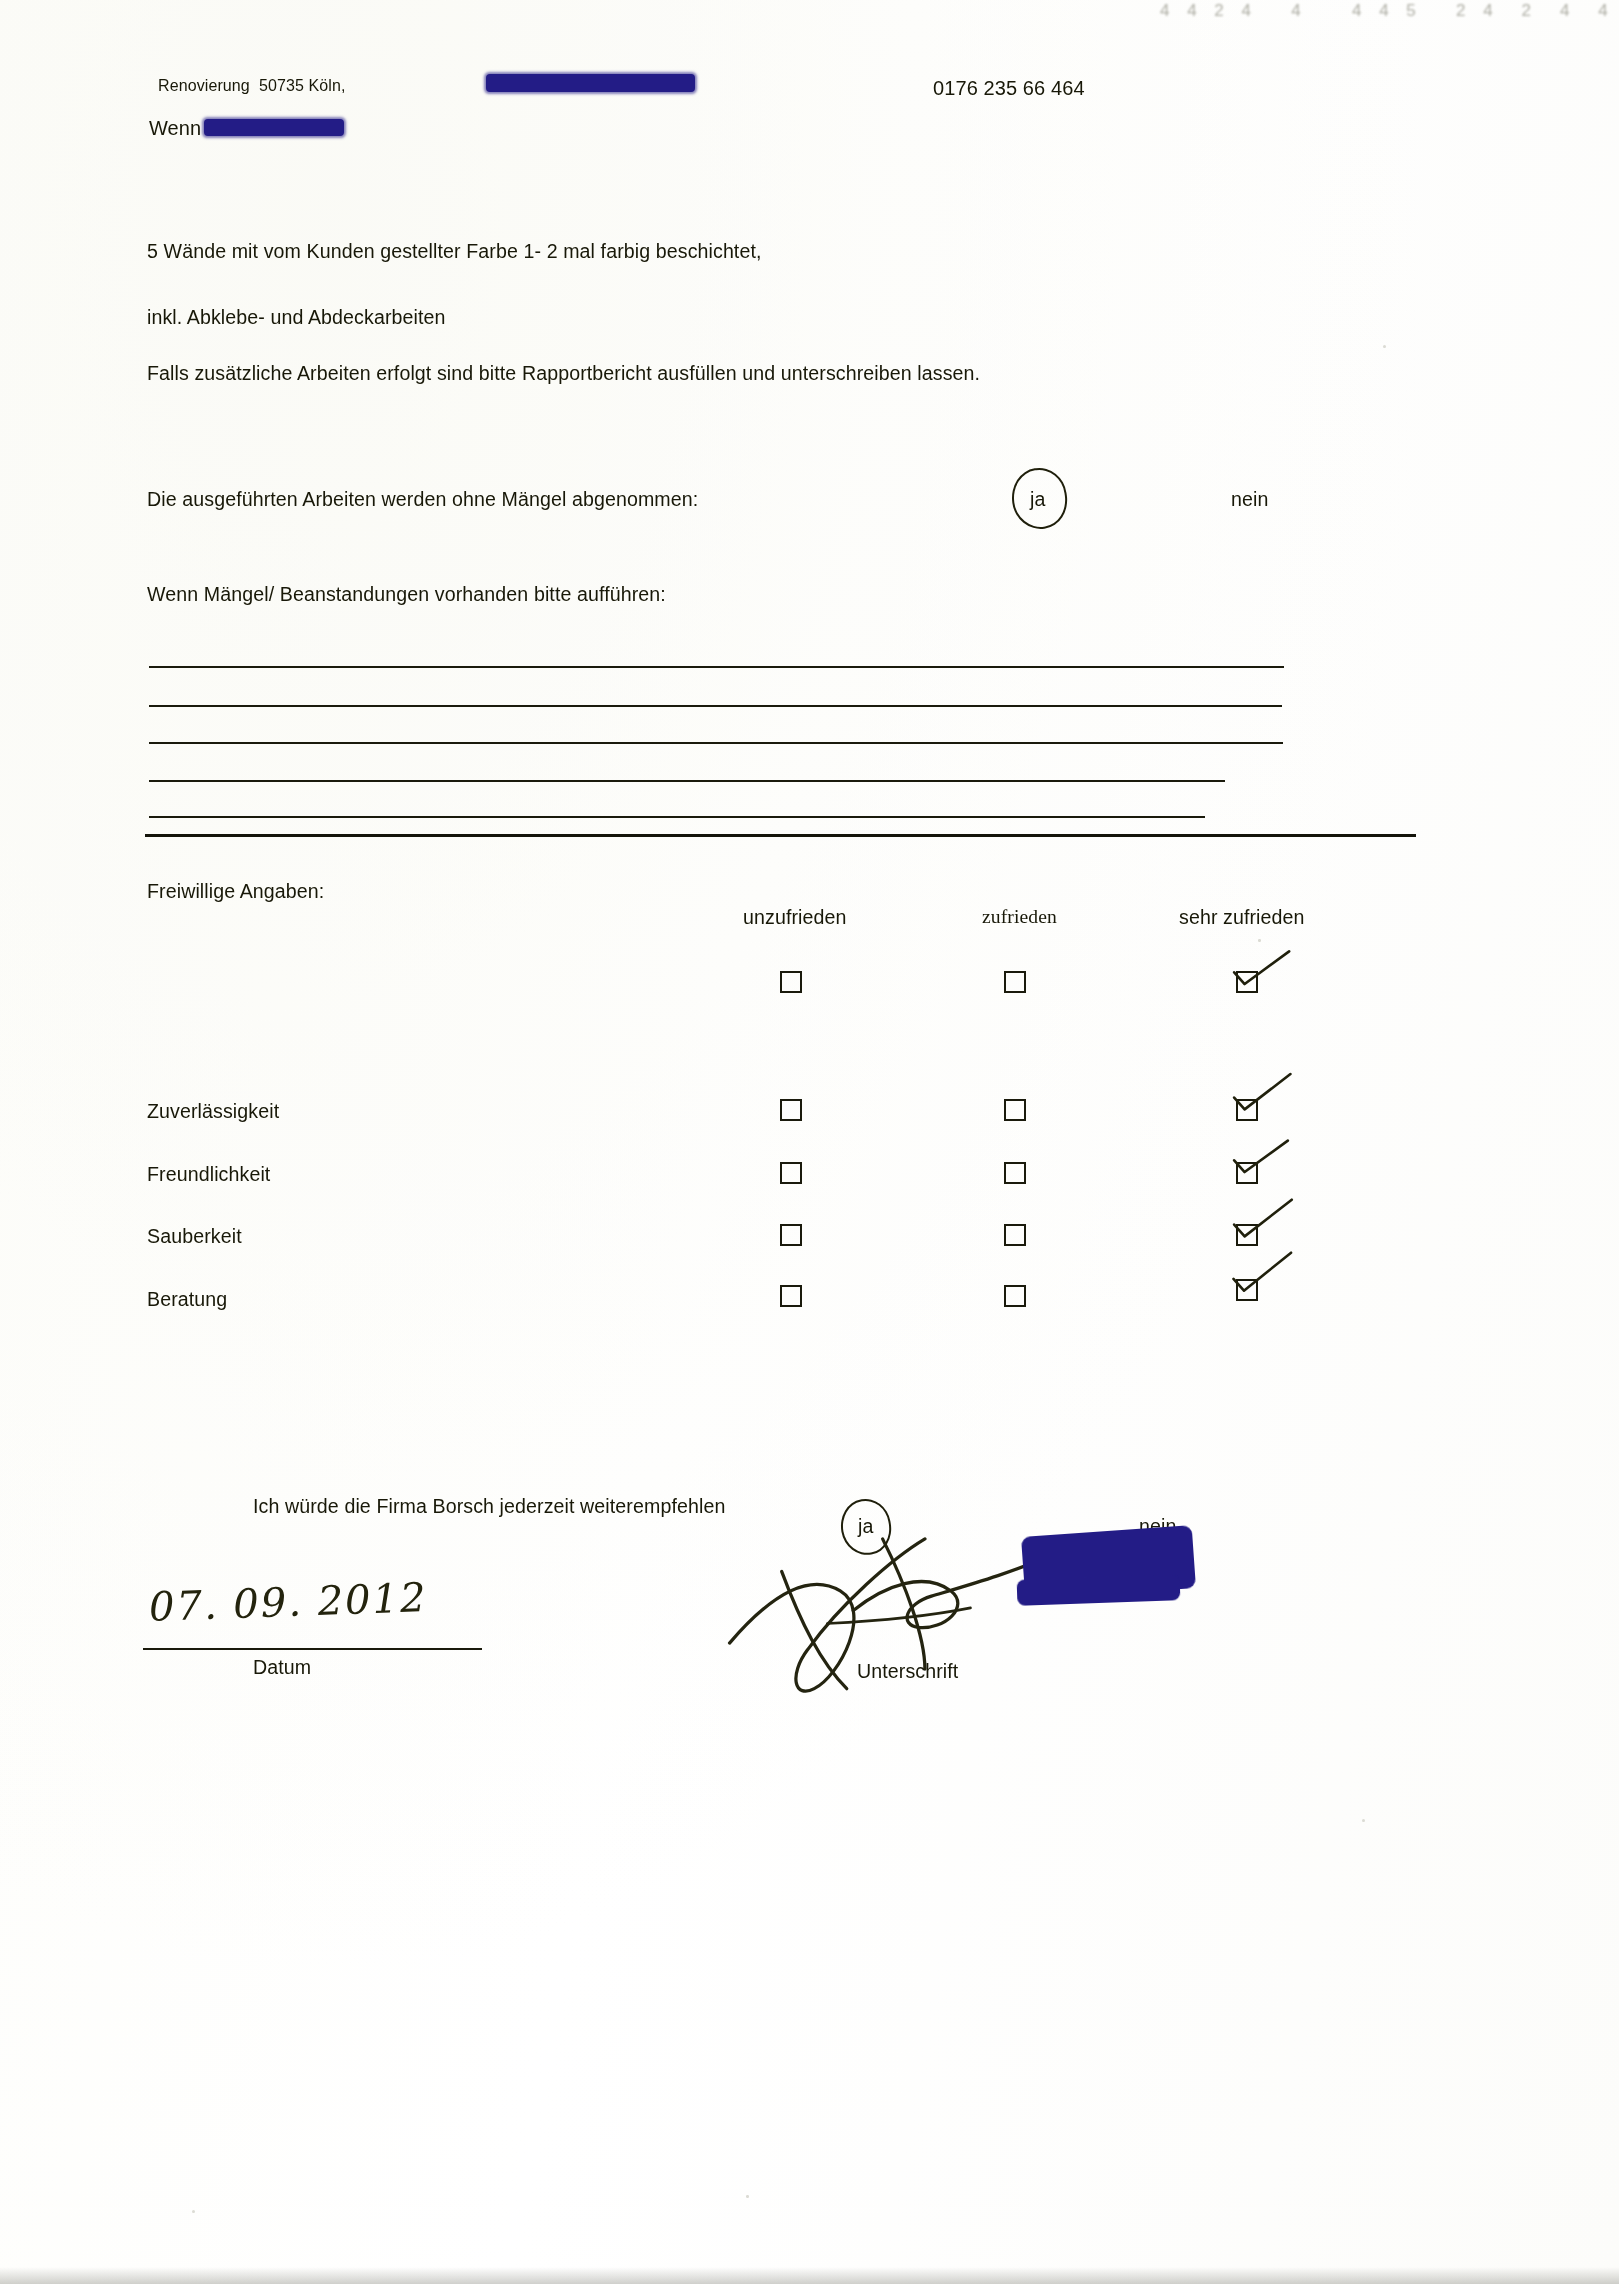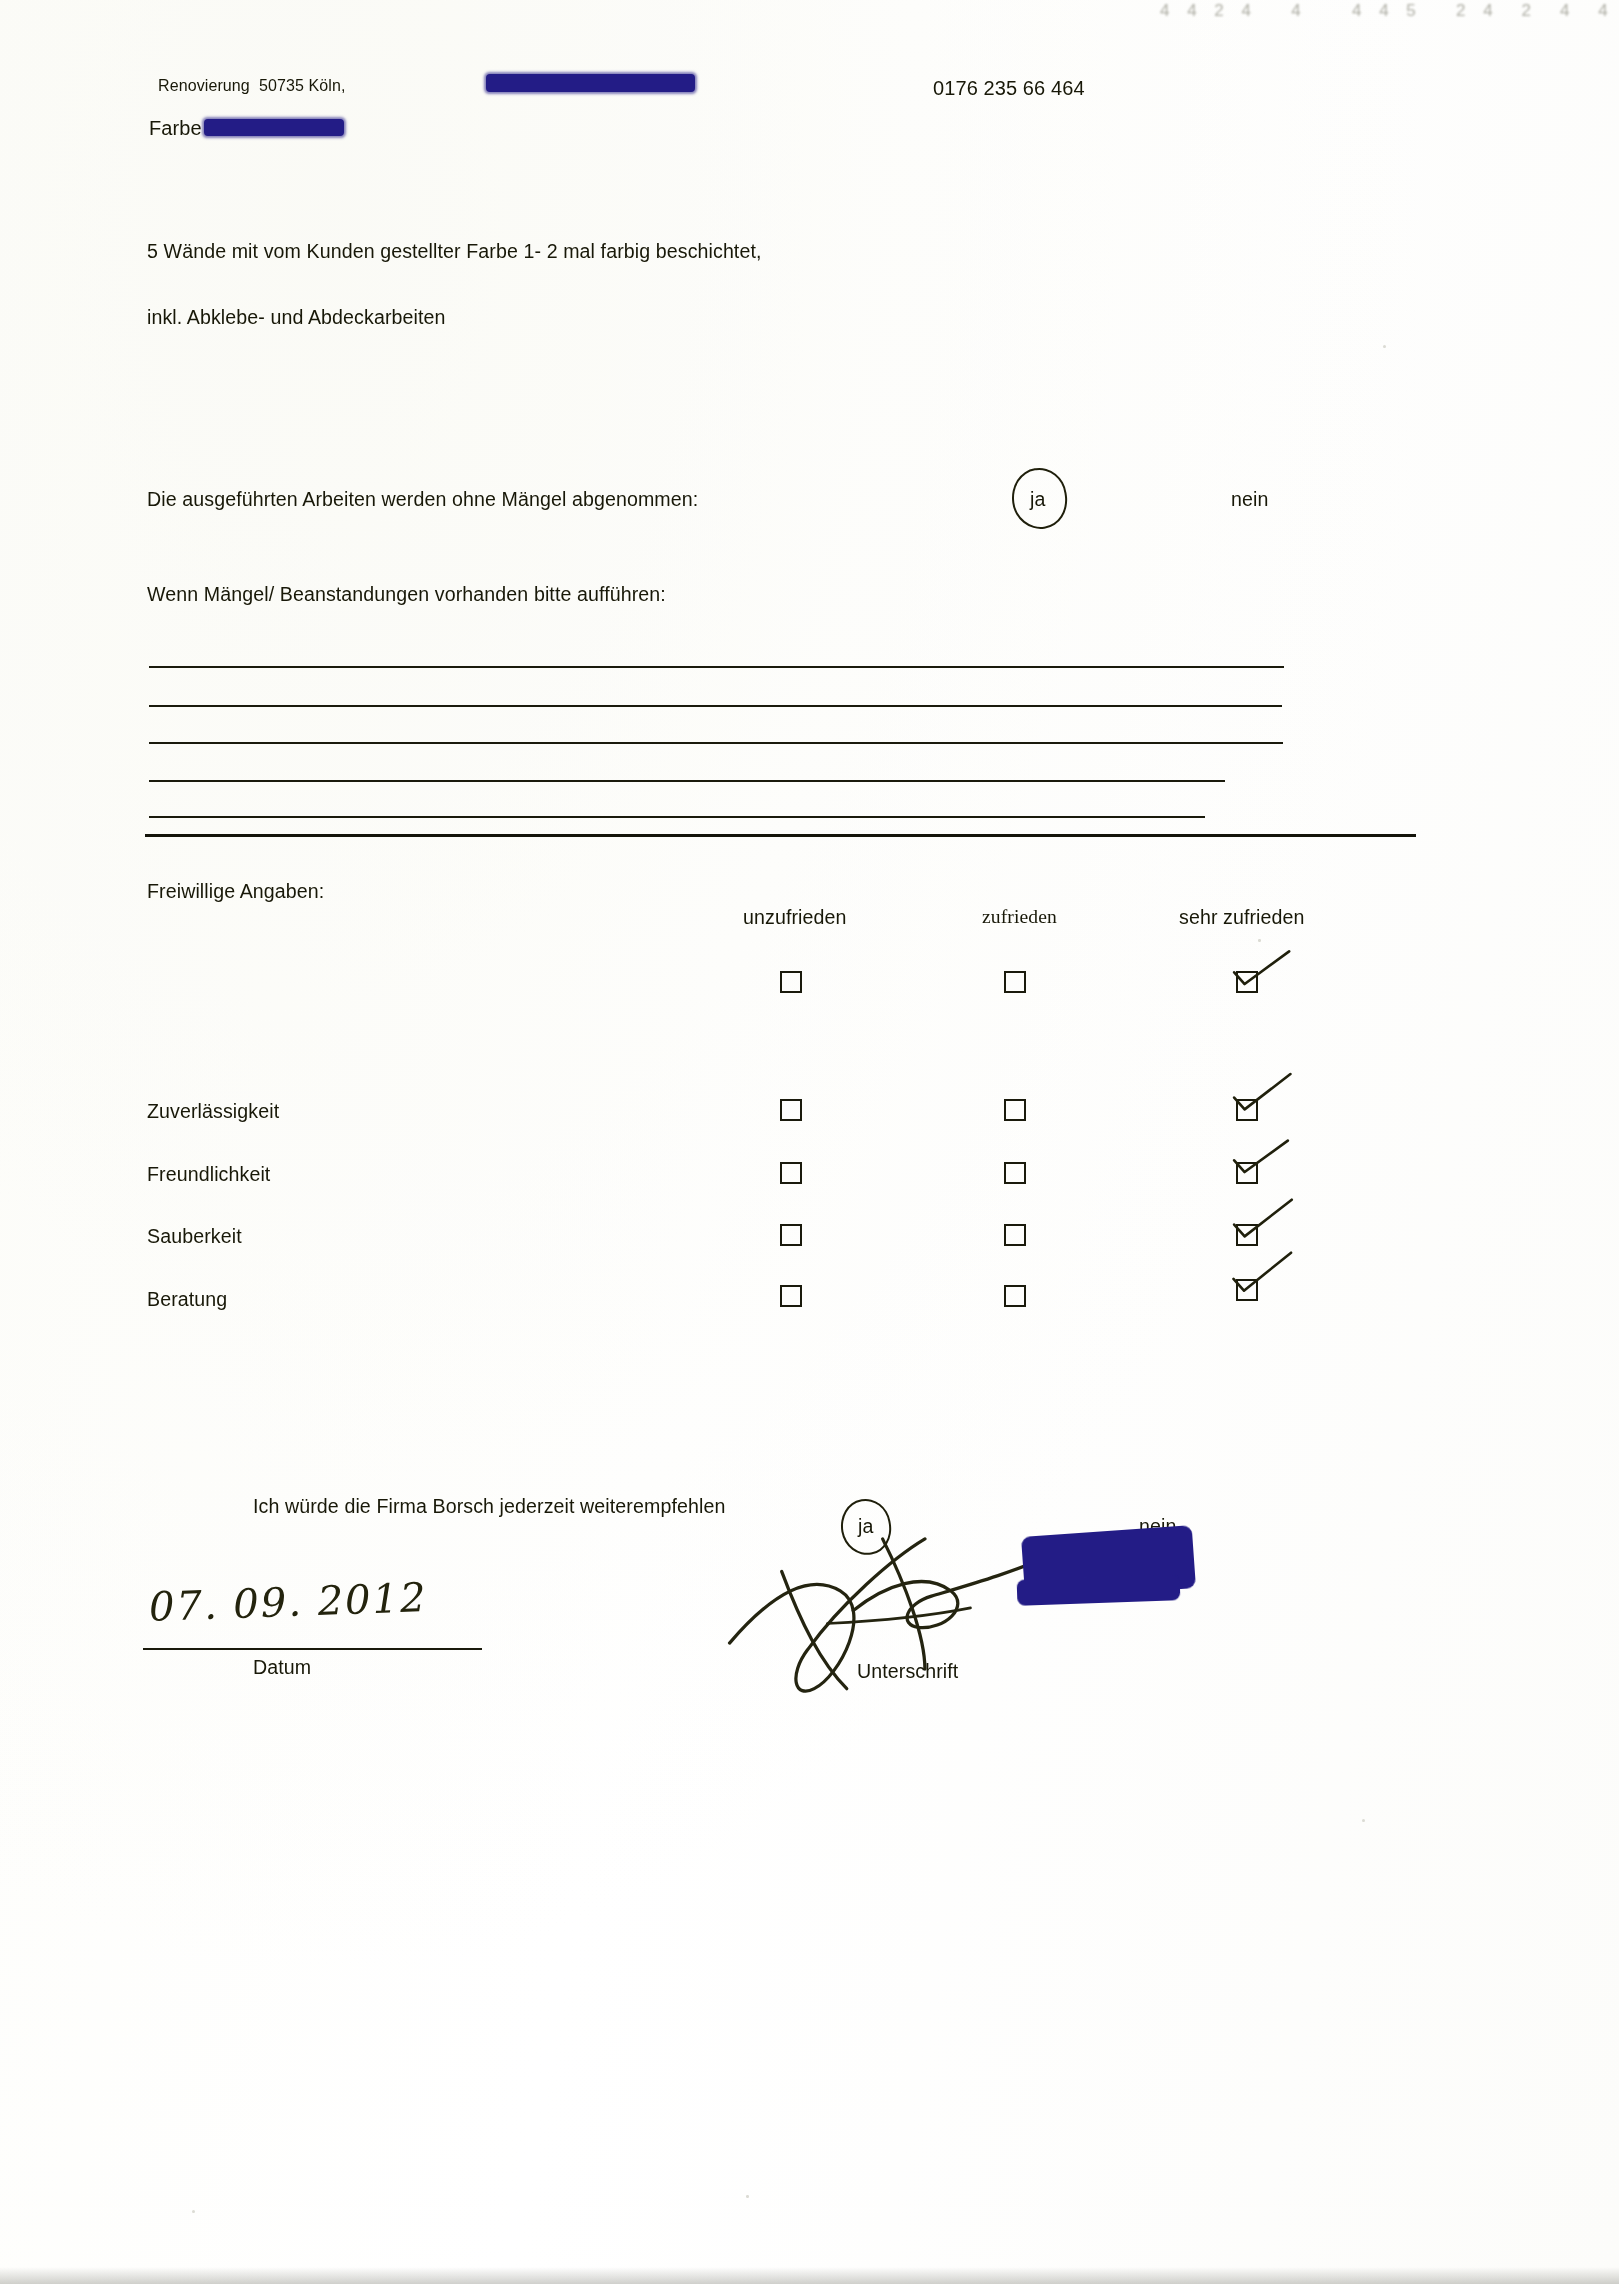--- a/index.html
+++ b/index.html
@@ -125,27 +125,28 @@
 <body>
 
 <div class="page">
   <div class="scan-tint"></div>
 
   <div class="top-smudge" style="left:1160px; top:1.3px;">4 4 2 4   4    4 4 5   2 4  2  4  4</div>
 
   <div class="txt" style="left:158px; top:77px; font-size:16px;">Renovierung  50735 Köln,</div>
   <div class="redact r1" style="left:486px; top:74px; width:209px; height:18px;"></div>
 
-  <div class="txt" style="left:149px; top:117px; font-size:20px;">Farbe</div>
+  <div class="txt" style="left:149px; top:117px; font-size:20px;">Wenn</div>
   <div class="redact r1" style="left:204px; top:119px; width:140px; height:17px;"></div>
 
   <div class="txt" style="left:933px; top:77px; font-size:20px;">0176 235 66 464</div>
 
   <div class="txt" style="left:147px; top:240px;">5 Wände mit vom Kunden gestellter Farbe 1- 2 mal farbig beschichtet,</div>
   <div class="txt" style="left:147px; top:306px;">inkl. Abklebe- und Abdeckarbeiten</div>
+  <div class="txt lh" style="left:147px; top:360px; width:1089px;">Falls zusätzliche Arbeiten erfolgt sind bitte Rapportbericht ausfüllen und unterschreiben lassen.</div>
 
   <div class="txt" style="left:147px; top:488px;">Die ausgeführten Arbeiten werden ohne Mängel abgenommen:</div>
   <div class="circle-ja" style="left:1012px; top:468px;"></div>
   <div class="txt" style="left:1030px; top:488px;">ja</div>
   <div class="txt" style="left:1231px; top:488px;">nein</div>
 
   <div class="txt" style="left:147px; top:583px;">Wenn Mängel/ Beanstandungen vorhanden bitte aufführen:</div>
 
   <div class="rule" style="left:149px; top:666px; width:1135px;"></div>
   <div class="rule" style="left:149px; top:705px; width:1133px;"></div>

